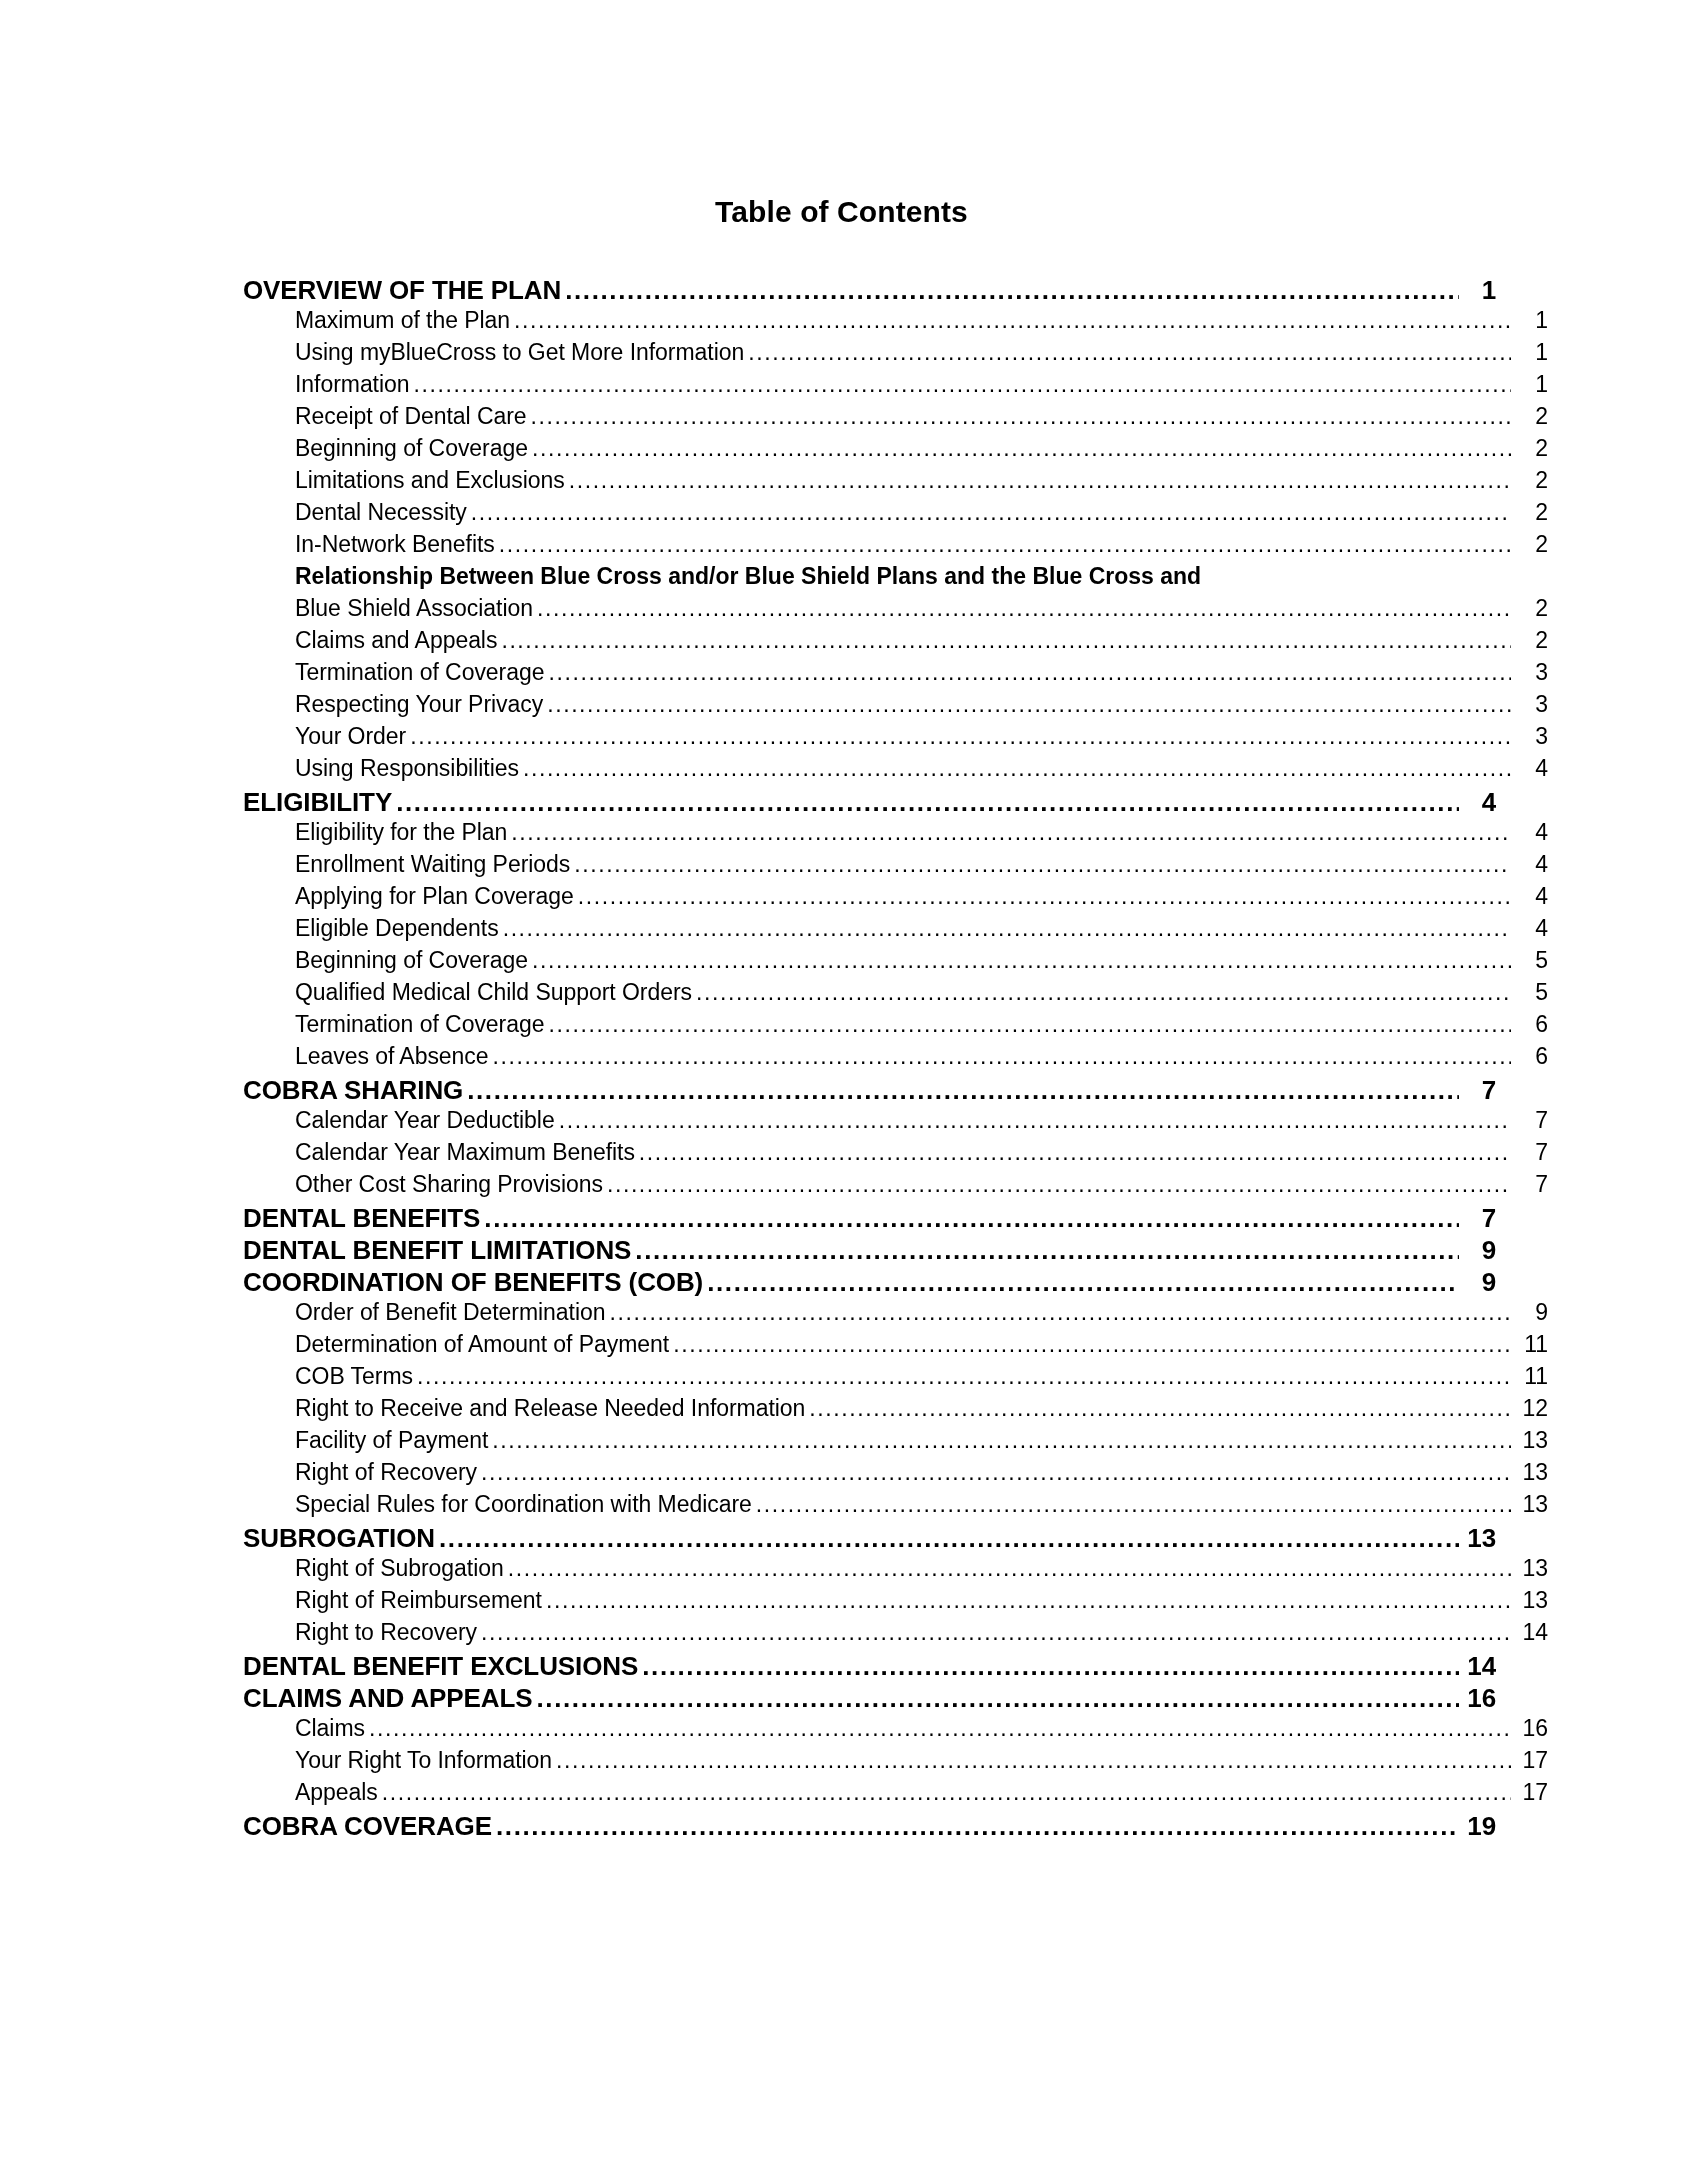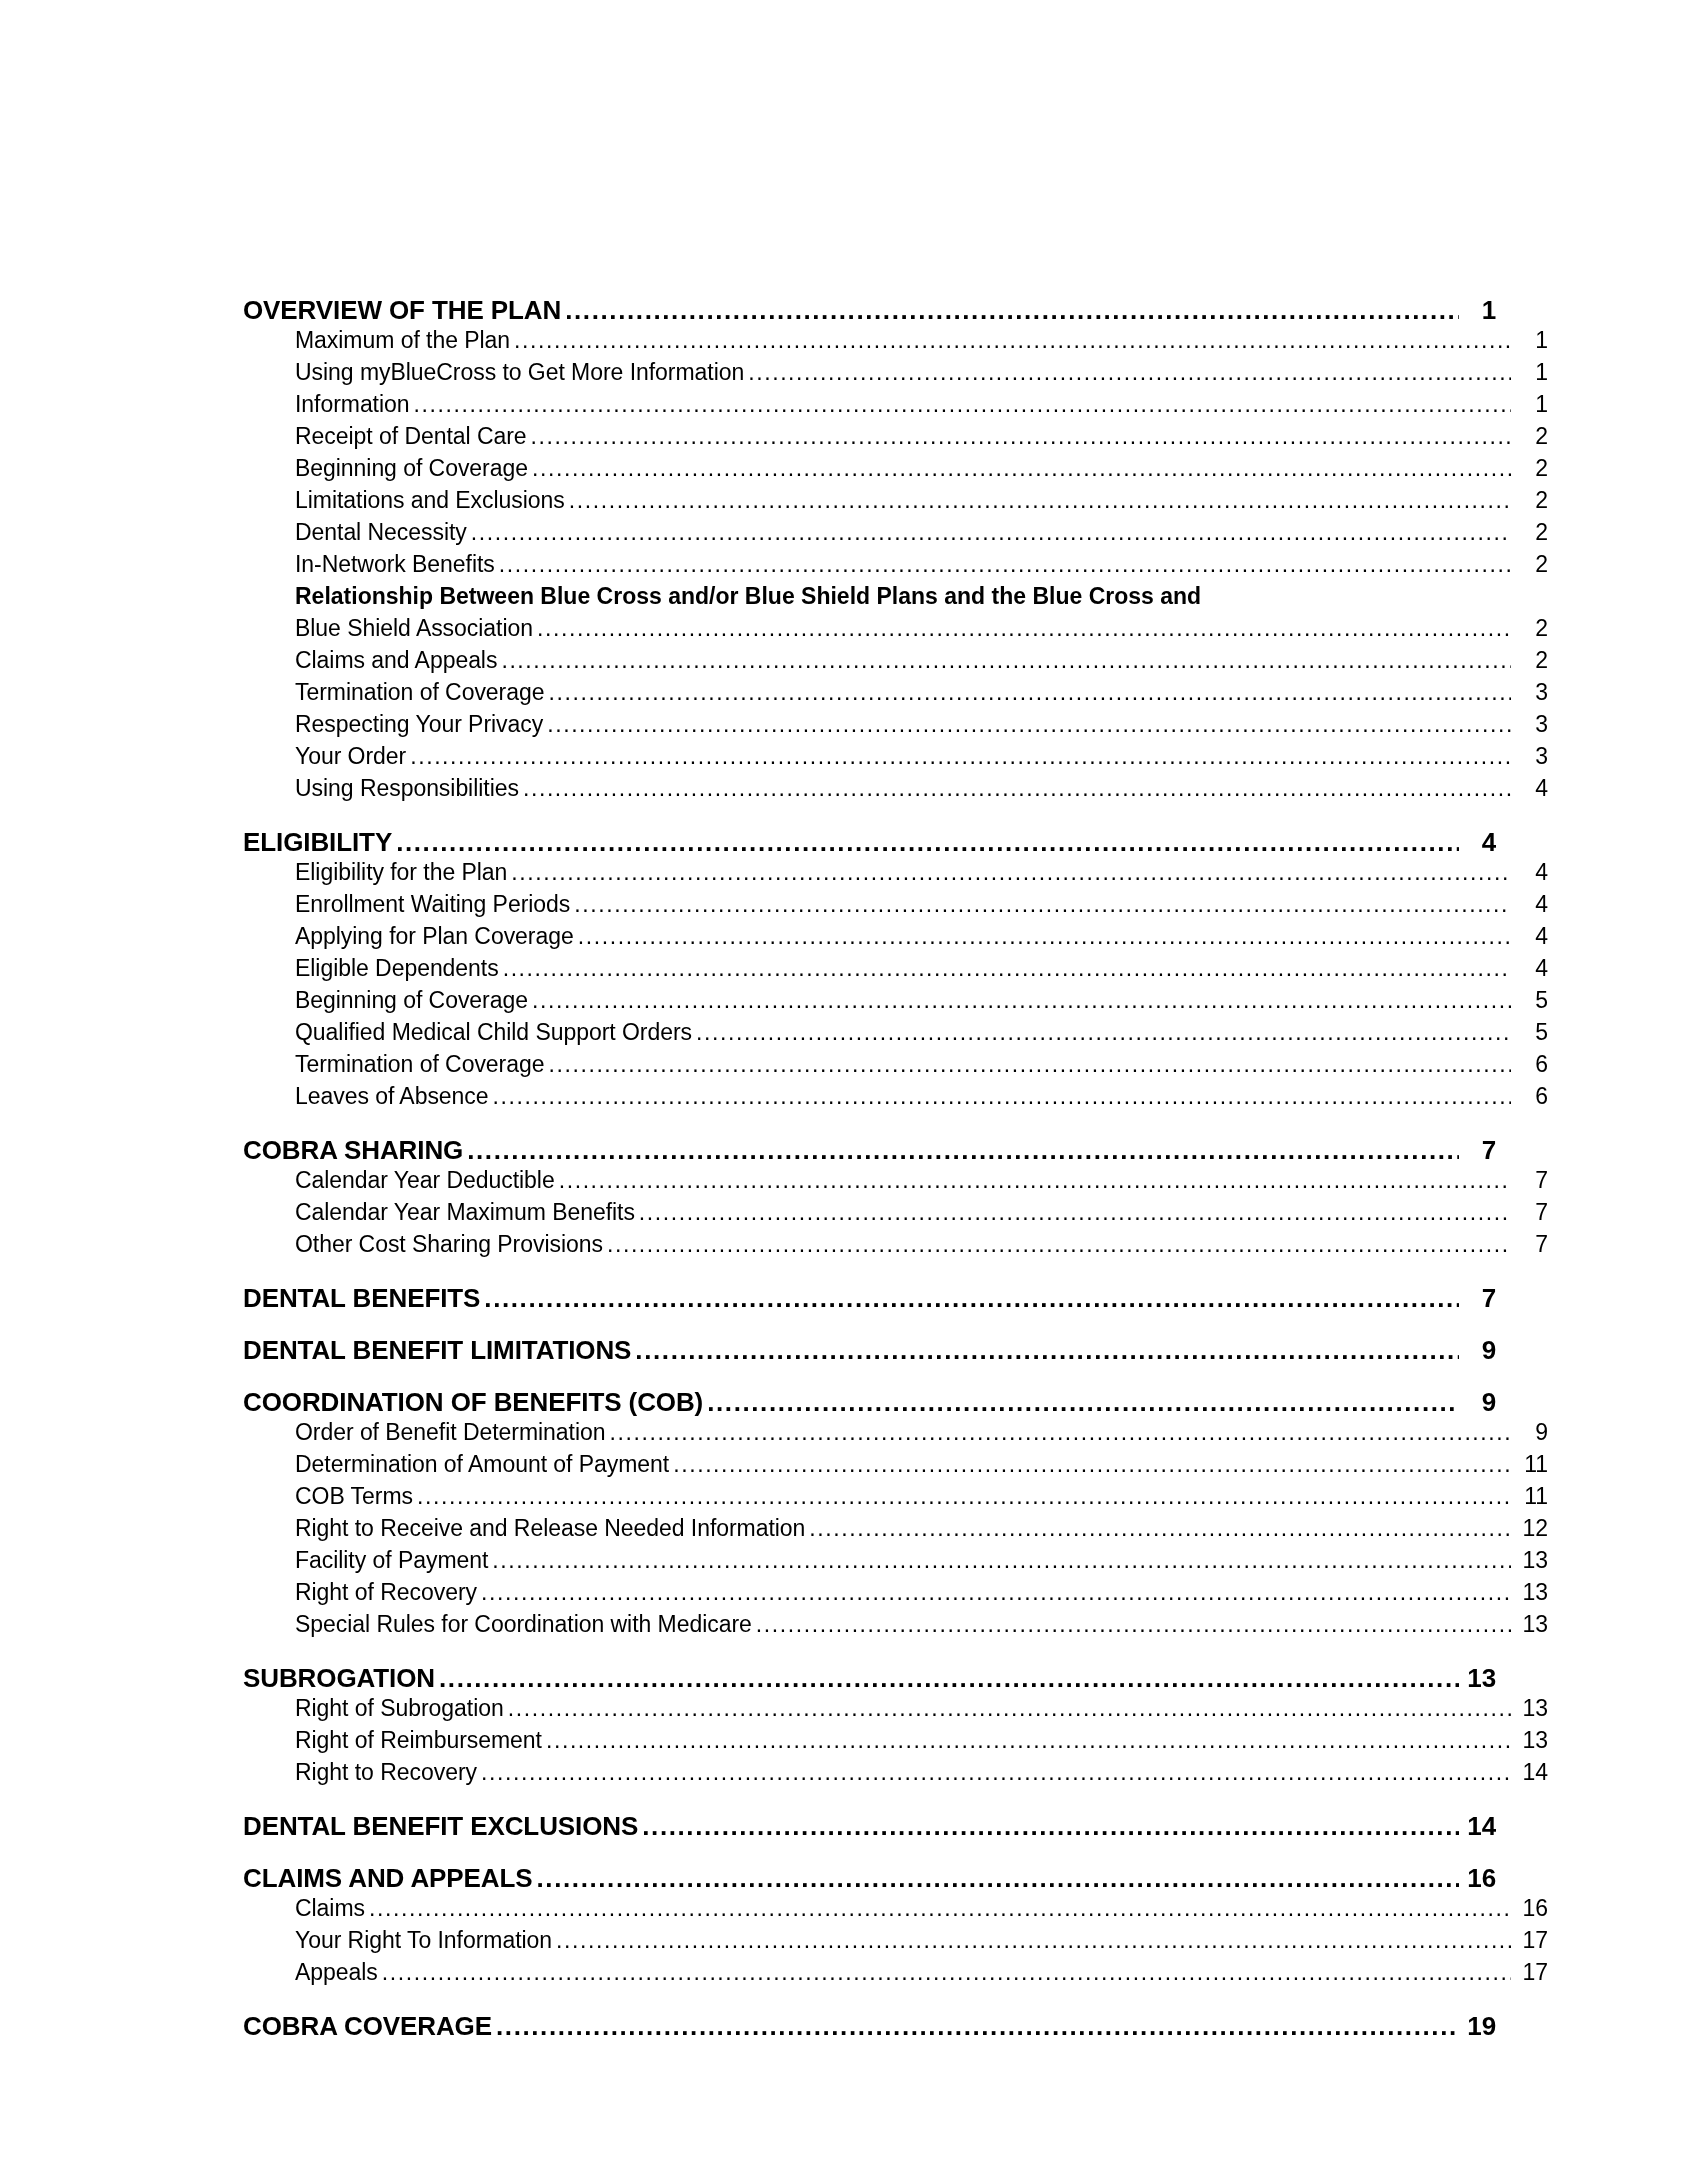--- a/index.html
+++ b/index.html
@@ -54,21 +54,20 @@
     overflow: hidden;
     white-space: nowrap;
   }
 
   
   .toc-row.lvl1 {
     padding-left: 0;
     font-size: 26px;
     font-weight: bold;
     letter-spacing: -0.1px;
-    margin-top: 20px;
   }
   .toc-row.lvl1 .leader-fill {
     font-weight: bold;
     font-size: 26px;
   }
   .toc-row.lvl1 .pagenum {
     font-weight: bold;
     font-size: 26px;
   }
 
@@ -120,20 +119,21 @@
 
   .toc-row.wrap .entry-label {
     padding-right: 0;
   }
 </style>
 </head>
 <body>
 
 <div id="page">
 
+  <div class="doc-title">Table of Contents</div>
 
   <div class="toc">
       <div class="toc-row lvl1">
         <span class="entry-label">OVERVIEW OF THE PLAN</span>
         <span class="leader-fill"></span>
         <span class="pagenum">1</span>
       </div>
       <div class="toc-row lvl2">
         <span class="entry-label">Maximum of the Plan</span>
         <span class="leader-fill"></span>

